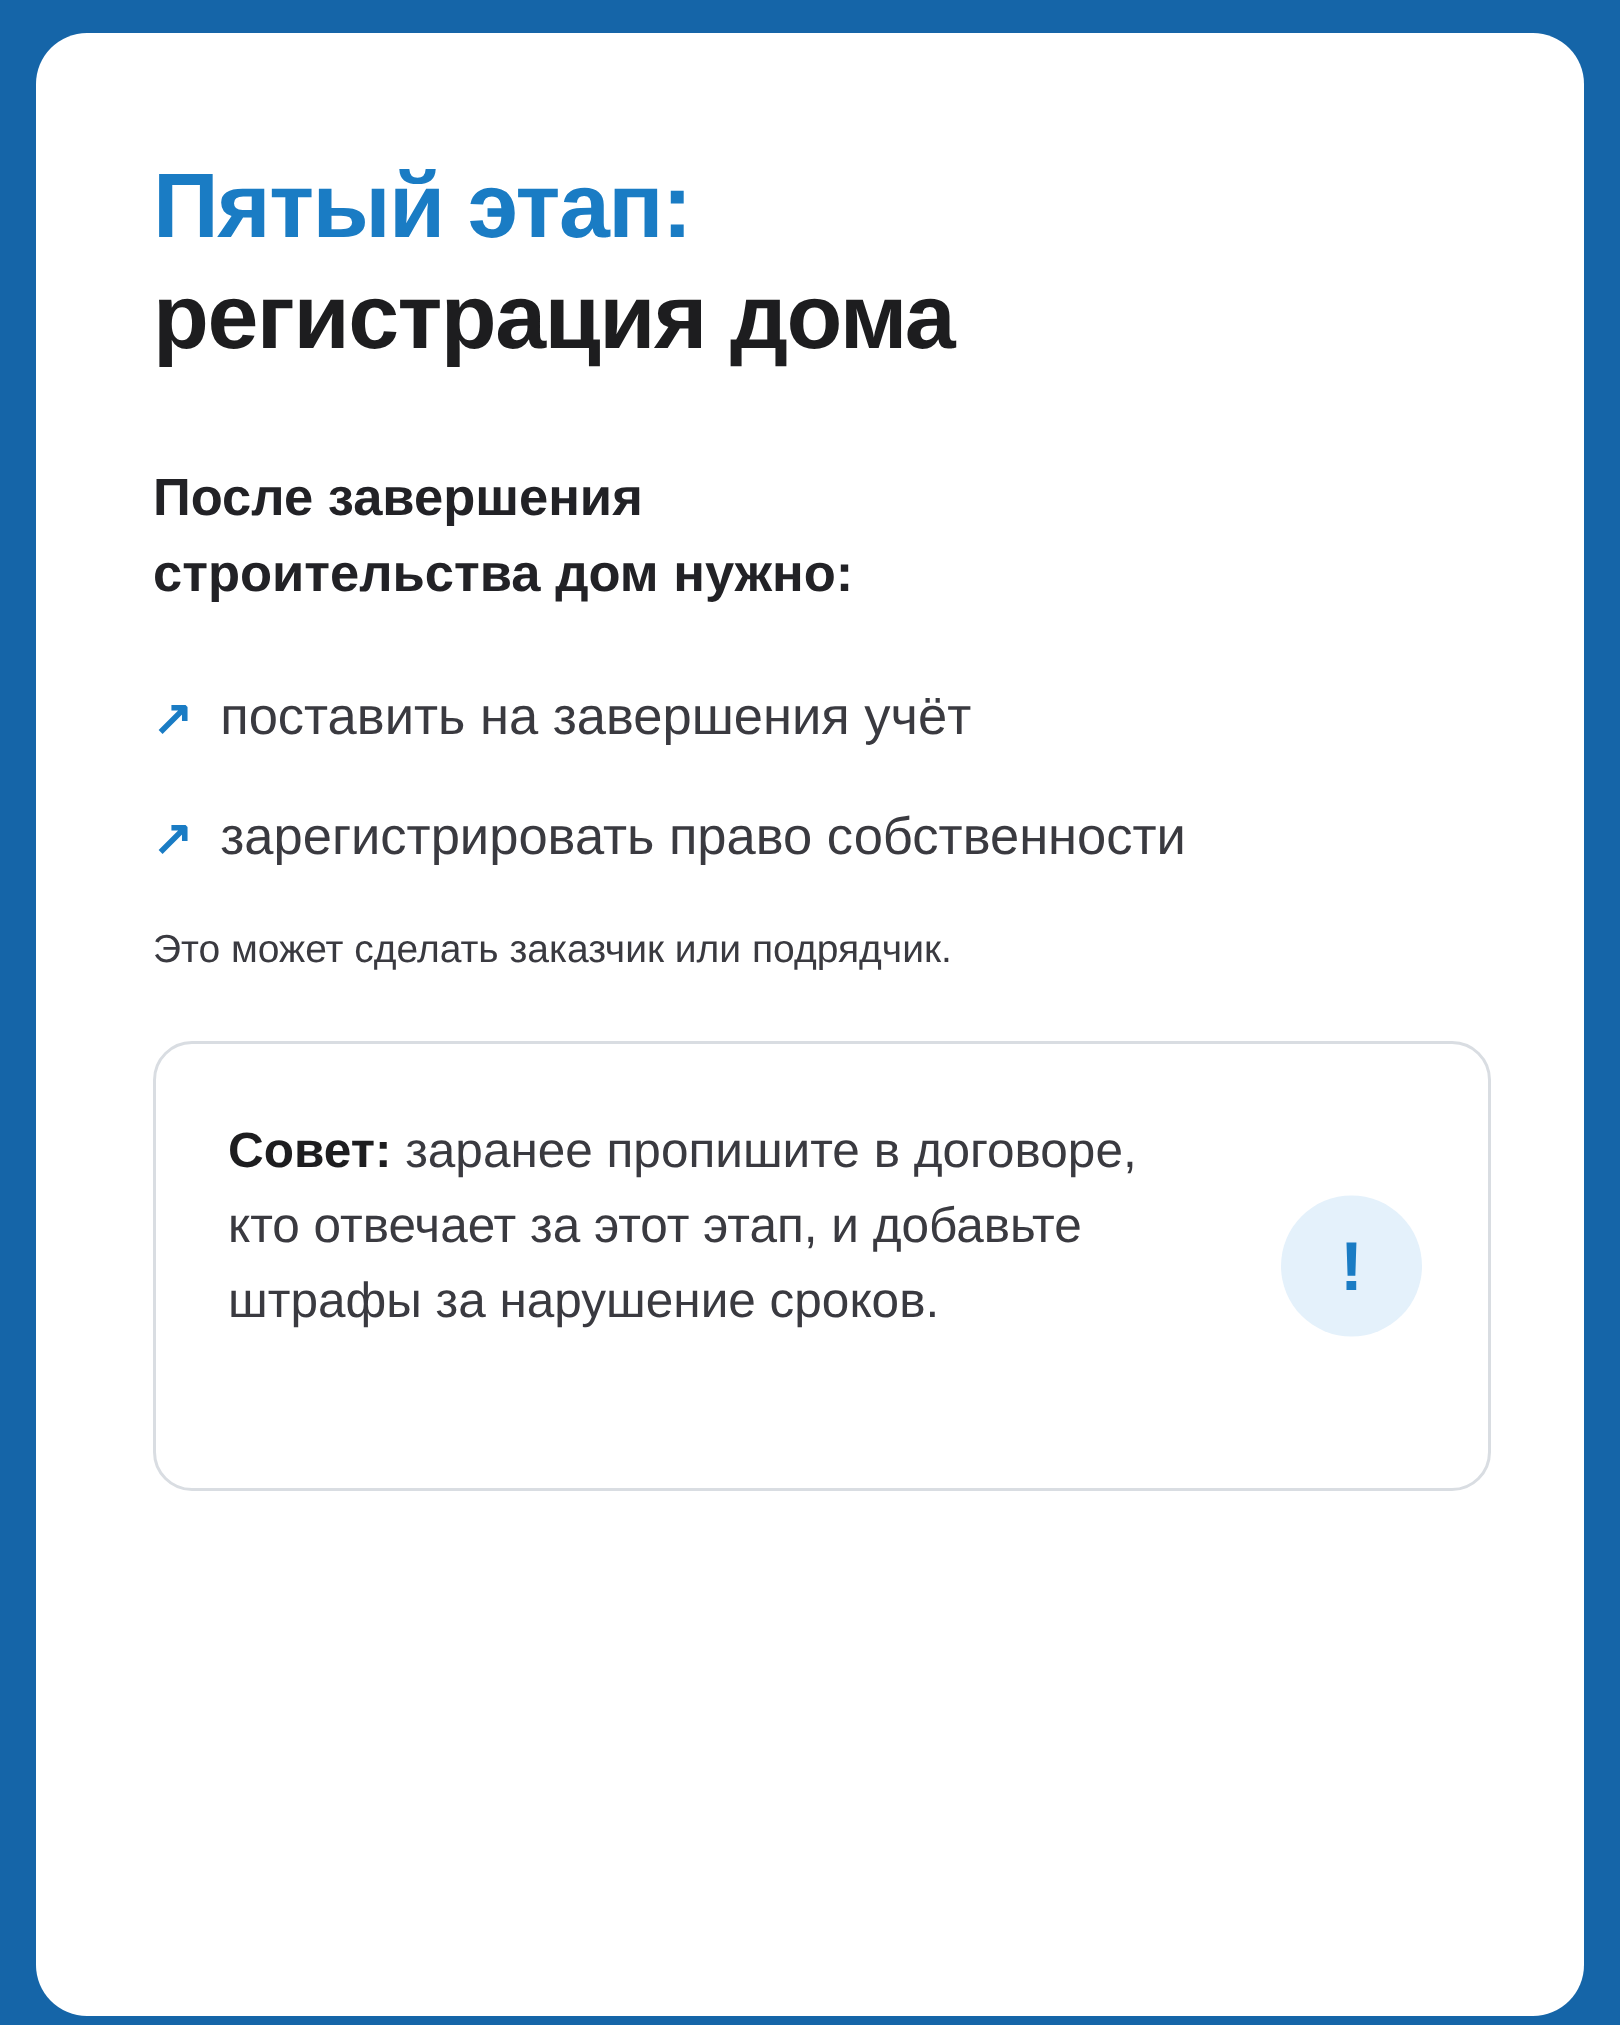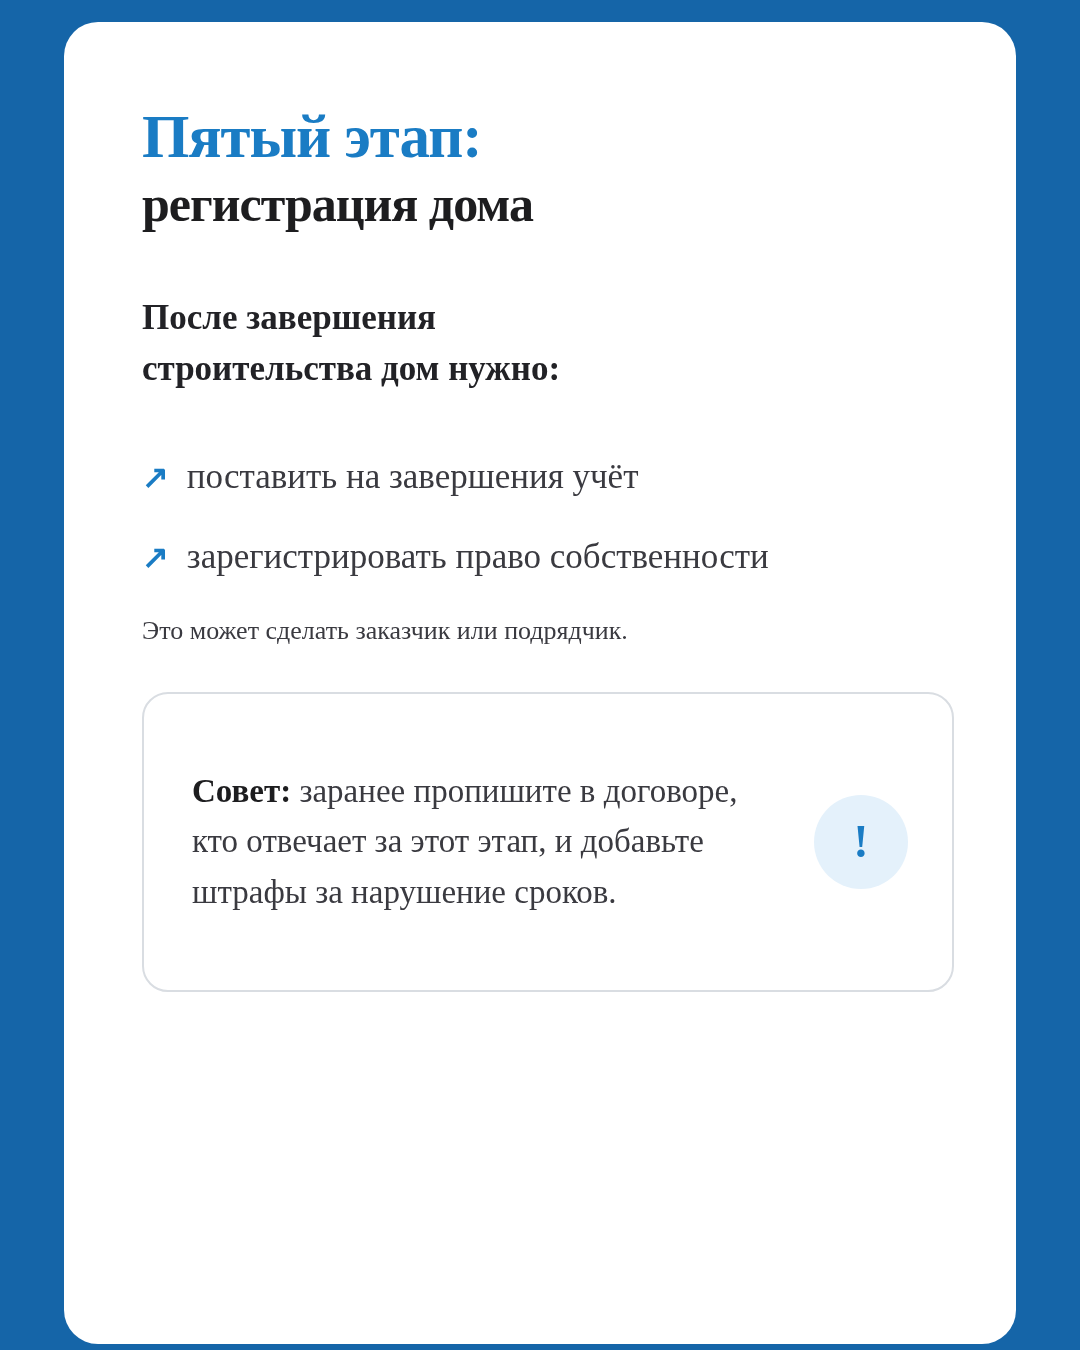--- a/index.html
+++ b/index.html
@@ -12,57 +12,56 @@
   body {
     background: #1565a8;
     font-family: "Liberation Sans", sans-serif;
     display: flex;
     align-items: flex-start;
     justify-content: center;
   }
 
   .card {
     position: relative;
-    width: 952px;
+    width: 1032px;
     height: 1322px;
     margin-top: 22px;
     background: #ffffff;
     border-radius: 34px;
     padding: 78px 62px 0 78px;
-    font-family: Liberation Serif, serif;
   }
 
   .title-block {
     margin-bottom: 58px;
   }
 
   .title-line-1 {
     font-size: 61px;
     font-weight: bold;
     color: #1a7cc4;
     letter-spacing: -1px;
     line-height: 1.22;
     white-space: nowrap;
   }
 
   .title-line-2 {
-    font-size: 50px;
+    font-size: 61px;
     font-weight: bold;
     color: #1d1d1f;
     letter-spacing: -1px;
     line-height: 1.22;
     white-space: nowrap;
   }
 
   .lead {
     font-size: 35px;
     font-weight: bold;
     color: #222226;
     line-height: 1.45;
-    margin-bottom: 60px;
+    margin-bottom: 48px;
   }
 
   .bullets {
     list-style: none;
     margin-bottom: 30px;
   }
 
   .bullet {
     display: flex;
     align-items: flex-start;
@@ -89,21 +88,21 @@
     font-size: 26px;
     color: #3a3a40;
     line-height: 1.3;
     margin-bottom: 44px;
   }
 
   .tip-box {
     position: relative;
     border: 2px solid #d9dde2;
     border-radius: 26px;
-    padding: 72px 190px 46px 48px;
+    padding: 46px 190px 46px 48px;
     min-height: 300px;
   }
 
   .tip-text {
     font-size: 33px;
     color: #3a3a40;
     line-height: 1.52;
   }
 
   .tip-label {

